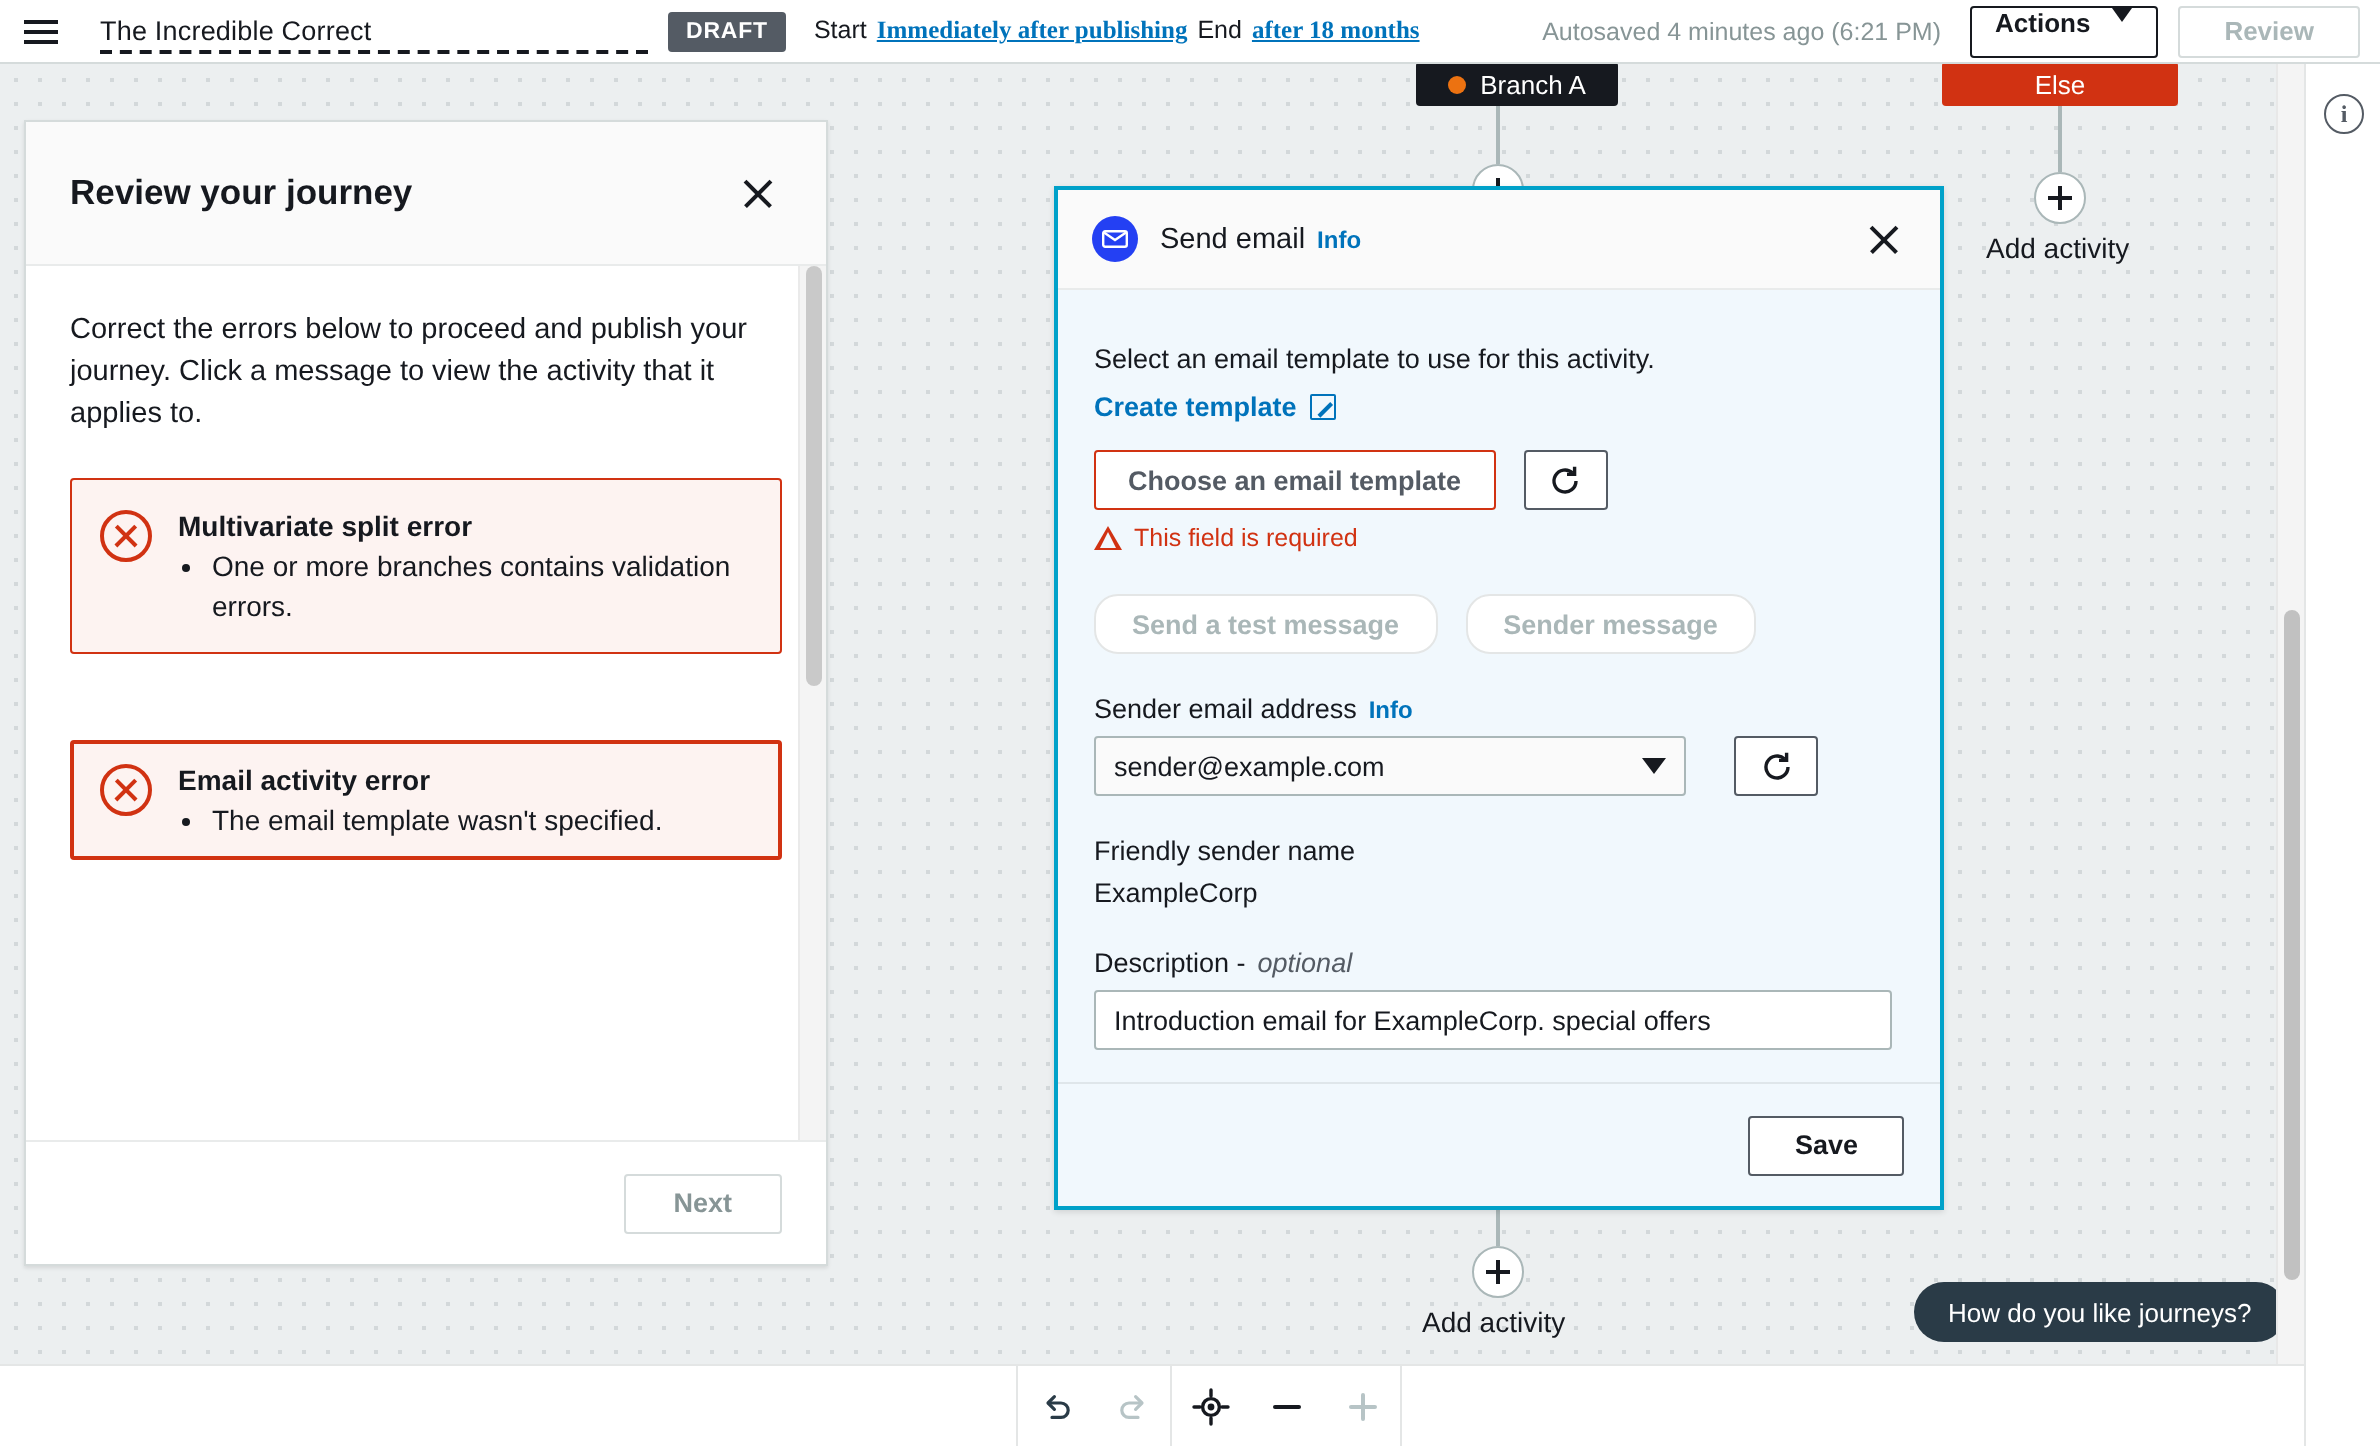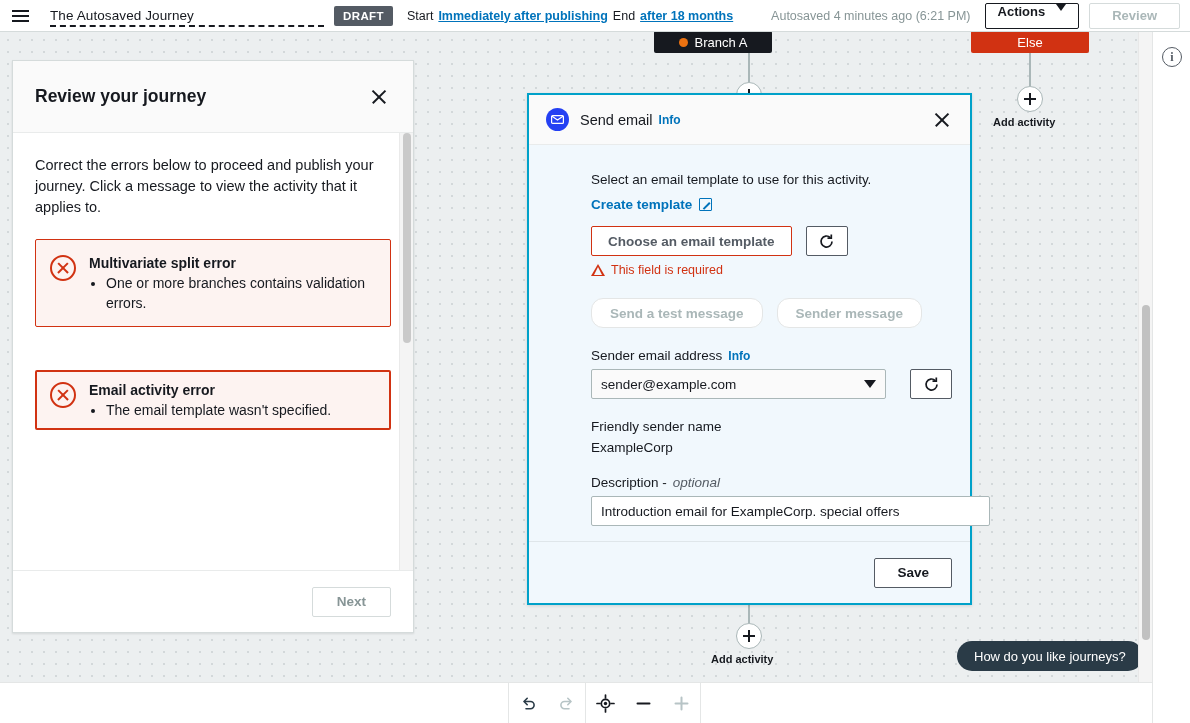--- a/index.html
+++ b/index.html
@@ -48,21 +48,21 @@
     margin-left: 4px;
   }
 
   .sched {
     display: flex; align-items: baseline; gap: 5px;
     font-size: 12.5px; color: #16191f;
     margin-left: 14px; white-space: nowrap;
   }
   .sched a {
     color: #0073bb; text-decoration: underline; font-weight: bold;
-    font-size: 12.5px; cursor: pointer;
+    font-size: 12.5px; cursor: pointer; font-family: Liberation Serif, serif;
   }
   .sched .lbl { color: #16191f; }
 
   .autosave {
     margin-left: auto;
     font-size: 12.5px; color: #879596; white-space: nowrap;
   }
   .btn-actions {
     margin-left: 14px;
     height: 26px; padding: 0 12px;
@@ -129,42 +129,42 @@
   }
 
   
   .branch-node {
     position: absolute;
     height: 22px; border-radius: 2px;
     display: flex; align-items: center; justify-content: center; gap: 7px;
     font-size: 13px; color: #ffffff;
     cursor: pointer;
   }
-  #branch-a { left: 654px; top: -1px; width: 118px; background: #16191f; }
+  #branch-a { left: 708px; top: -1px; width: 101px; background: #16191f; }
   #branch-else { left: 971px; top: -1px; width: 118px; background: #d13212; }
   .branch-dot { width: 9px; height: 9px; border-radius: 50%; background: #ec7211; }
 
   .conn-line { position: absolute; width: 2px; background: #aab7b8; }
 
   .plus-node {
     position: absolute;
     width: 26px; height: 26px; border-radius: 50%;
     background: #ffffff; border: 1px solid #aab7b8;
     display: flex; align-items: center; justify-content: center;
     cursor: pointer;
   }
   .plus-node::before, .plus-node::after {
     content: ""; position: absolute; background: #16191f;
   }
   .plus-node::before { width: 12px; height: 1.6px; }
   .plus-node::after  { width: 1.6px; height: 12px; }
 
   .add-activity-label {
     position: absolute;
-    font-size: 11px; color: #16191f; font-weight: 700;
+    font-size: 14px; color: #16191f; font-weight: 400;
     white-space: nowrap; cursor: pointer;
   }
 
   
   .review-panel {
     position: absolute; left: 12px; top: 32px;
     width: 402px; height: 573px;
     background: #ffffff;
     border: 1px solid #d5dbdb;
     box-shadow: 0 1px 2px rgba(0,0,0,.10);
@@ -278,21 +278,21 @@
   .xclose-sm {
     margin-left: auto; width: 22px; height: 22px; position: relative; cursor: pointer;
   }
   .xclose-sm::before, .xclose-sm::after {
     content: ""; position: absolute; left: 2px; top: 10px;
     width: 18px; height: 1.7px; background: #16191f;
   }
   .xclose-sm::before { transform: rotate(45deg); }
   .xclose-sm::after  { transform: rotate(-45deg); }
 
-  .email-body { flex: 1; padding: 27px 18px 0 18px; margin-left: 44px; }
+  .email-body { flex: 1; padding: 27px 18px 0 18px; }
   .email-desc { font-size: 13.5px; color: #16191f; margin-bottom: 8px; }
 
   .create-tpl {
     display: inline-flex; align-items: center; gap: 7px;
     font-size: 13.5px; font-weight: bold; color: #0073bb;
     text-decoration: none; cursor: pointer; margin-bottom: 14px;
   }
   .ext-icon {
     width: 13px; height: 13px; position: relative;
     border: 1.6px solid #0073bb; border-radius: 1px;
@@ -413,21 +413,21 @@
 </head>
 <body>
 
 <div class="topbar">
   <div class="hamburger">
     <span></span>
     <span></span>
     <span></span>
   </div>
   <div class="journey-title-wrap">
-    <div class="journey-title">The Autosaved Journey</div>
+    <div class="journey-title">The Incredible Correct</div>
     <div class="title-dash"></div>
   </div>
   <div class="draft-badge">DRAFT</div>
   <div class="sched">
     <span class="lbl">Start</span>
     <a>Immediately after publishing</a>
     <span class="lbl">End</span>
     <a>after 18 months</a>
   </div>
   <div class="autosave">Autosaved 4 minutes ago (6:21 PM)</div>

